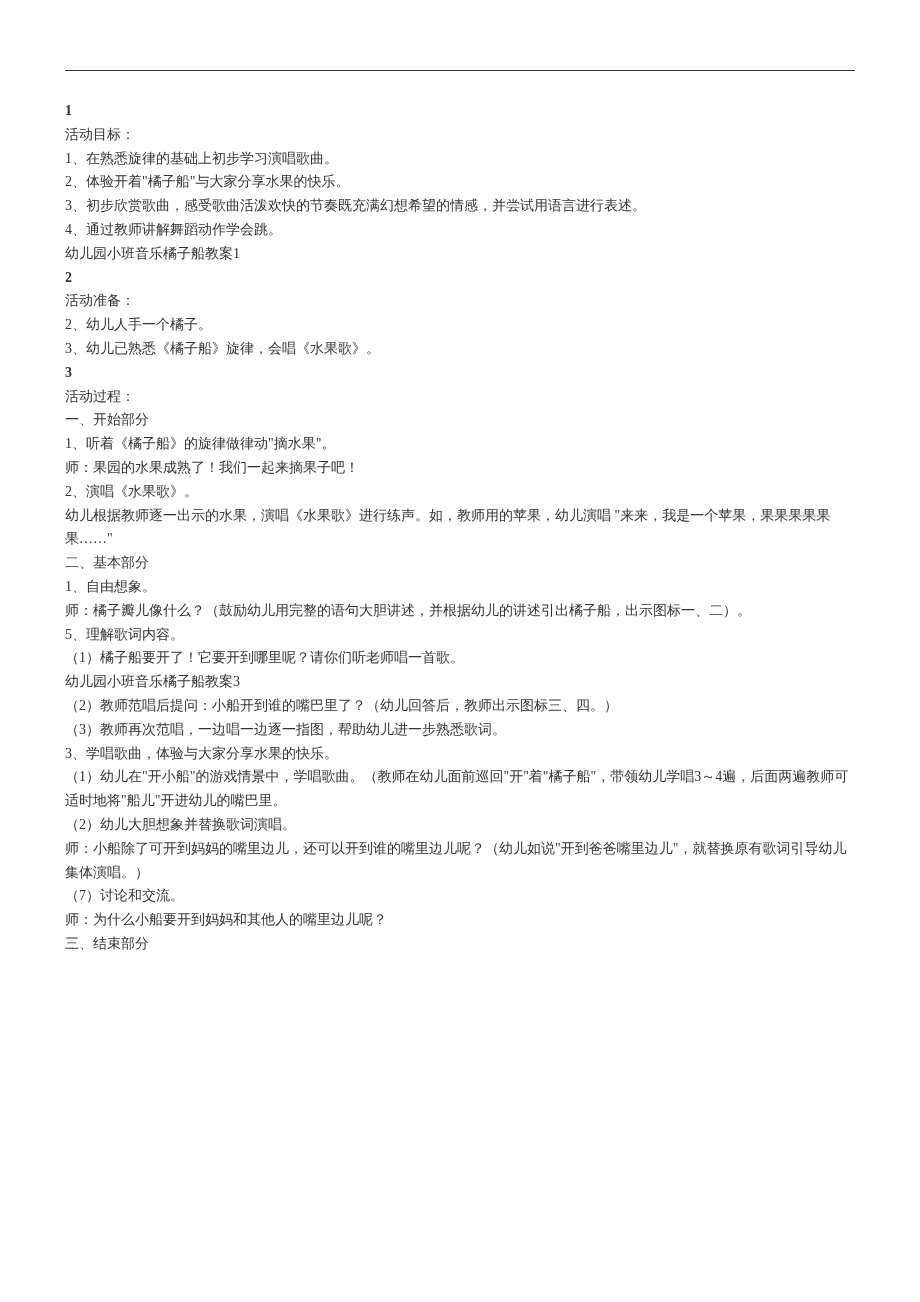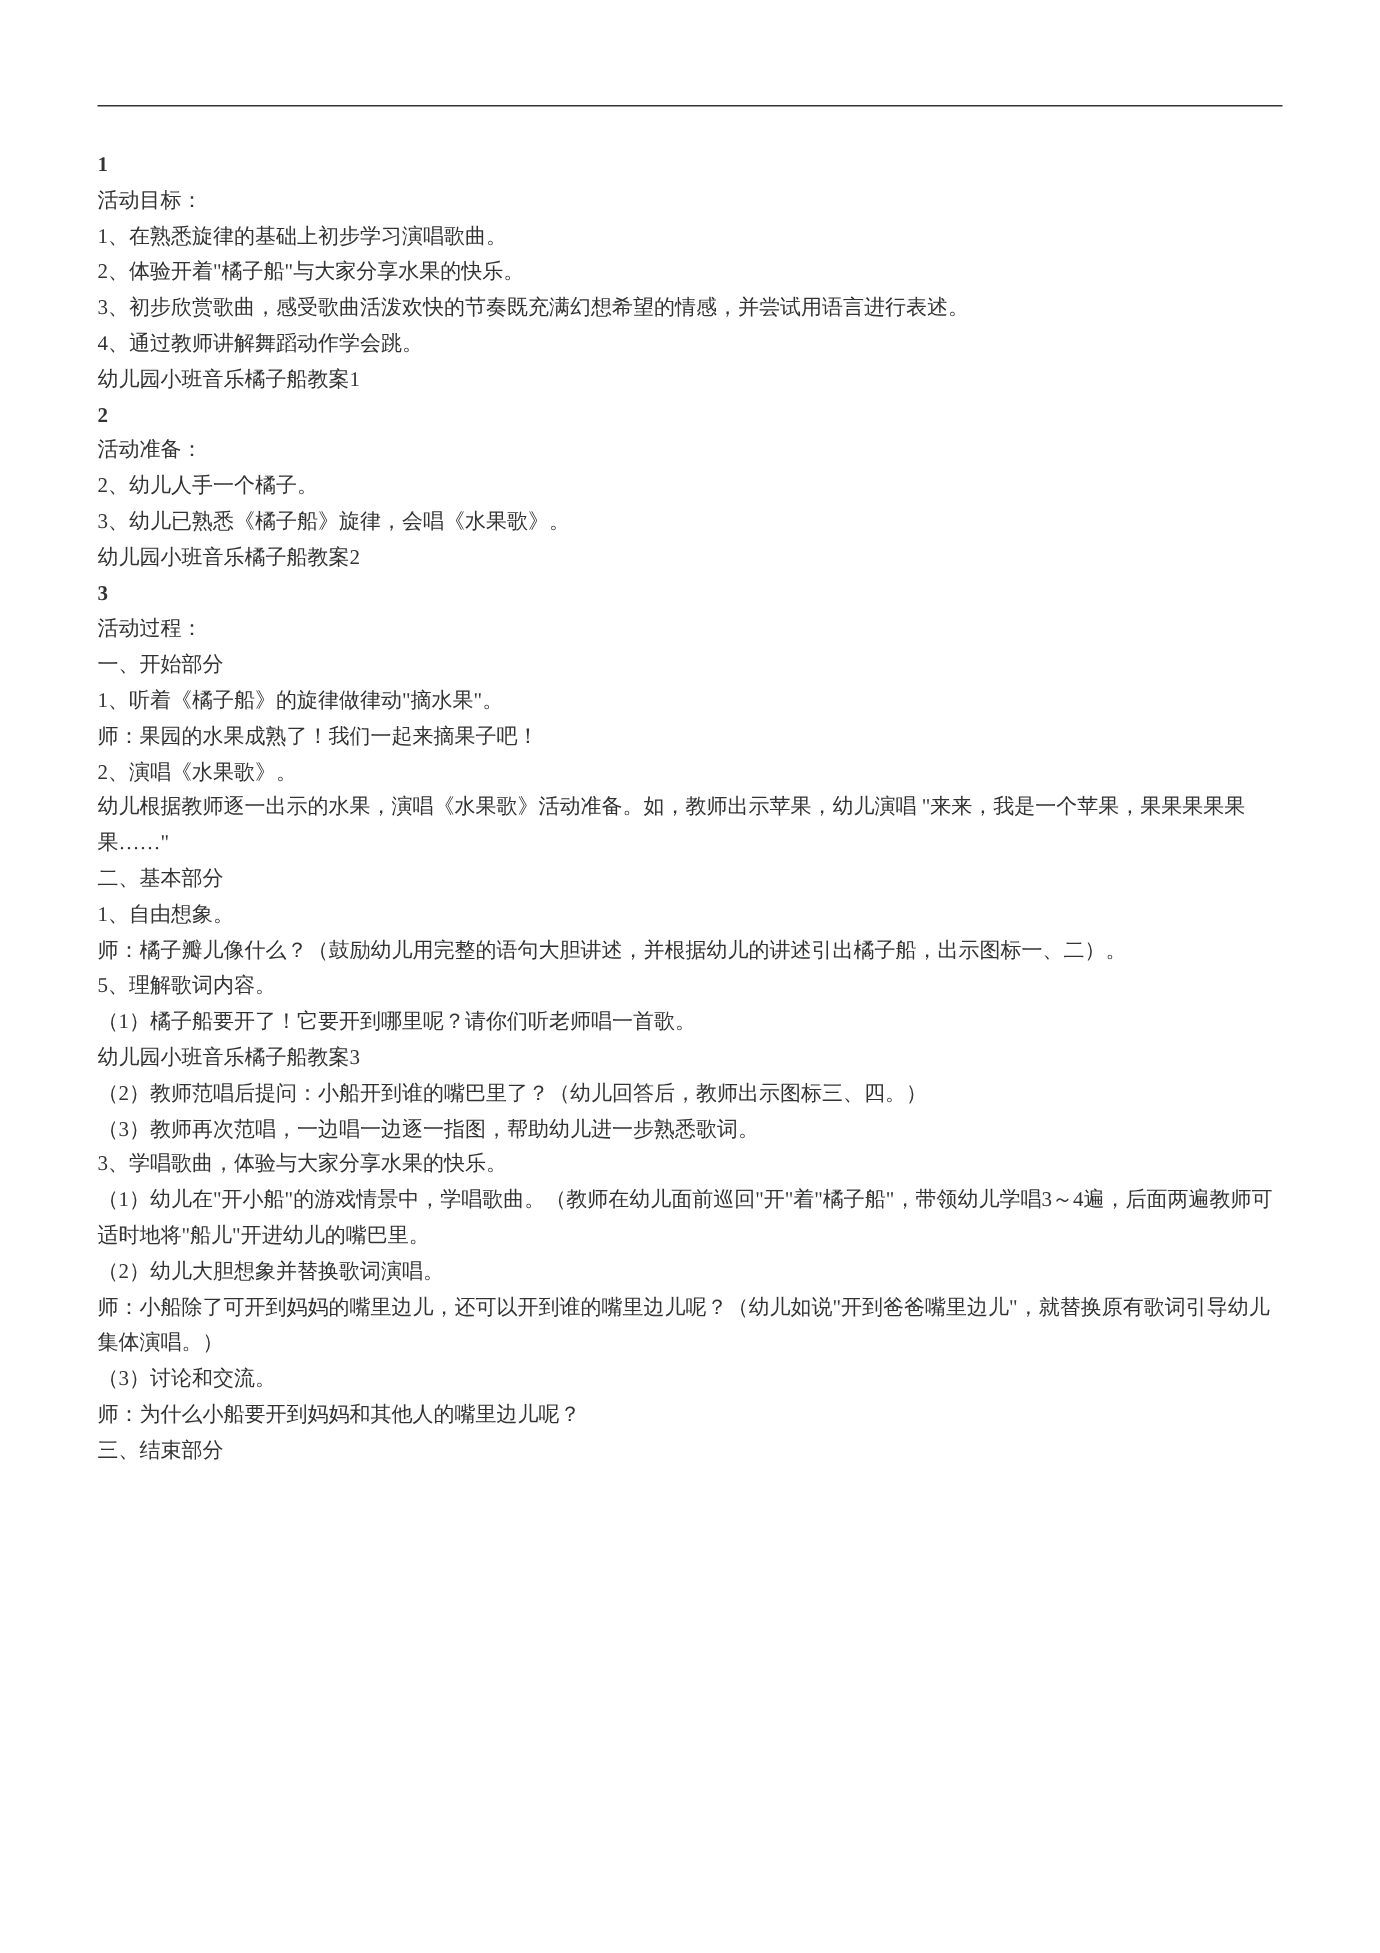--- a/index.html
+++ b/index.html
@@ -40,37 +40,36 @@
       <p class="line">活动目标：</p>
       <p class="line">1、在熟悉旋律的基础上初步学习演唱歌曲。</p>
       <p class="line">2、体验开着"橘子船"与大家分享水果的快乐。</p>
       <p class="line">3、初步欣赏歌曲，感受歌曲活泼欢快的节奏既充满幻想希望的情感，并尝试用语言进行表述。</p>
       <p class="line">4、通过教师讲解舞蹈动作学会跳。</p>
       <p class="line">幼儿园小班音乐橘子船教案1</p>
       <p class="line num">2</p>
       <p class="line">活动准备：</p>
       <p class="line">2、幼儿人手一个橘子。</p>
       <p class="line">3、幼儿已熟悉《橘子船》旋律，会唱《水果歌》。</p>
-      <p class="line">幼儿园小班音乐橘子船教案2</p>
       <p class="line num">3</p>
       <p class="line">活动过程：</p>
       <p class="line">一、开始部分</p>
       <p class="line">1、听着《橘子船》的旋律做律动"摘水果"。</p>
       <p class="line">师：果园的水果成熟了！我们一起来摘果子吧！</p>
       <p class="line">2、演唱《水果歌》。</p>
-      <p class="line">幼儿根据教师逐一出示的水果，演唱《水果歌》活动准备。如，教师出示苹果，幼儿演唱 "来来，我是一个苹果，果果果果果果……"</p>
+      <p class="line">幼儿根据教师逐一出示的水果，演唱《水果歌》进行练声。如，教师用的苹果，幼儿演唱 "来来，我是一个苹果，果果果果果果……"</p>
       <p class="line">二、基本部分</p>
       <p class="line">1、自由想象。</p>
       <p class="line">师：橘子瓣儿像什么？（鼓励幼儿用完整的语句大胆讲述，并根据幼儿的讲述引出橘子船，出示图标一、二）。</p>
       <p class="line">5、理解歌词内容。</p>
       <p class="line">（1）橘子船要开了！它要开到哪里呢？请你们听老师唱一首歌。</p>
       <p class="line">幼儿园小班音乐橘子船教案3</p>
       <p class="line">（2）教师范唱后提问：小船开到谁的嘴巴里了？（幼儿回答后，教师出示图标三、四。）</p>
       <p class="line">（3）教师再次范唱，一边唱一边逐一指图，帮助幼儿进一步熟悉歌词。</p>
       <p class="line">3、学唱歌曲，体验与大家分享水果的快乐。</p>
       <p class="line">（1）幼儿在"开小船"的游戏情景中，学唱歌曲。（教师在幼儿面前巡回"开"着"橘子船"，带领幼儿学唱3～4遍，后面两遍教师可适时地将"船儿"开进幼儿的嘴巴里。</p>
       <p class="line">（2）幼儿大胆想象并替换歌词演唱。</p>
       <p class="line">师：小船除了可开到妈妈的嘴里边儿，还可以开到谁的嘴里边儿呢？（幼儿如说"开到爸爸嘴里边儿"，就替换原有歌词引导幼儿集体演唱。）</p>
-      <p class="line">（3）讨论和交流。</p>
+      <p class="line">（7）讨论和交流。</p>
       <p class="line">师：为什么小船要开到妈妈和其他人的嘴里边儿呢？</p>
       <p class="line">三、结束部分</p>
     </div>
 </div>
 
 </body></html>

